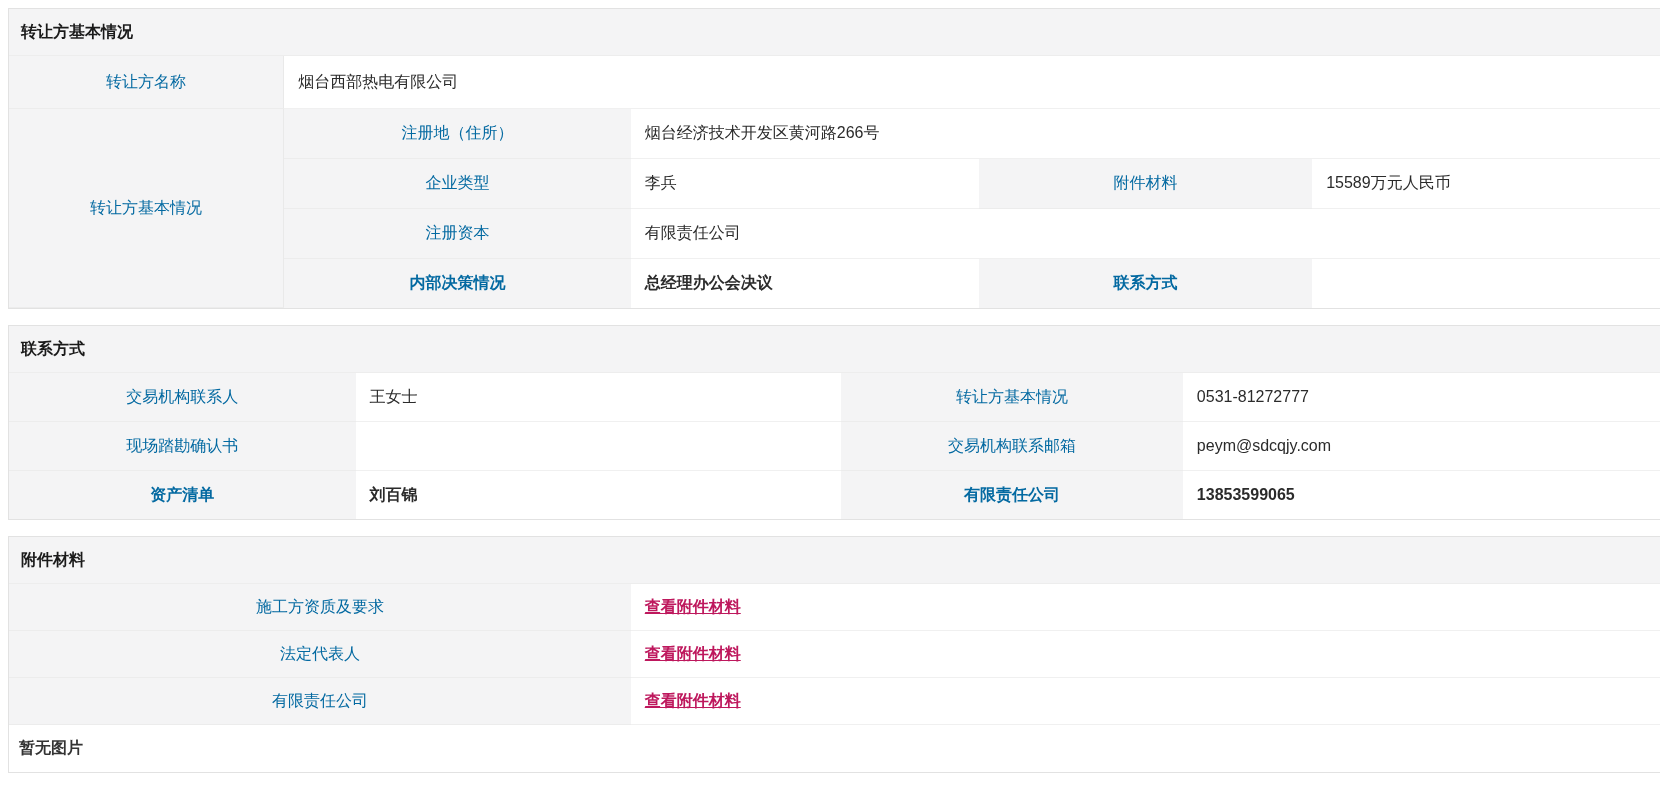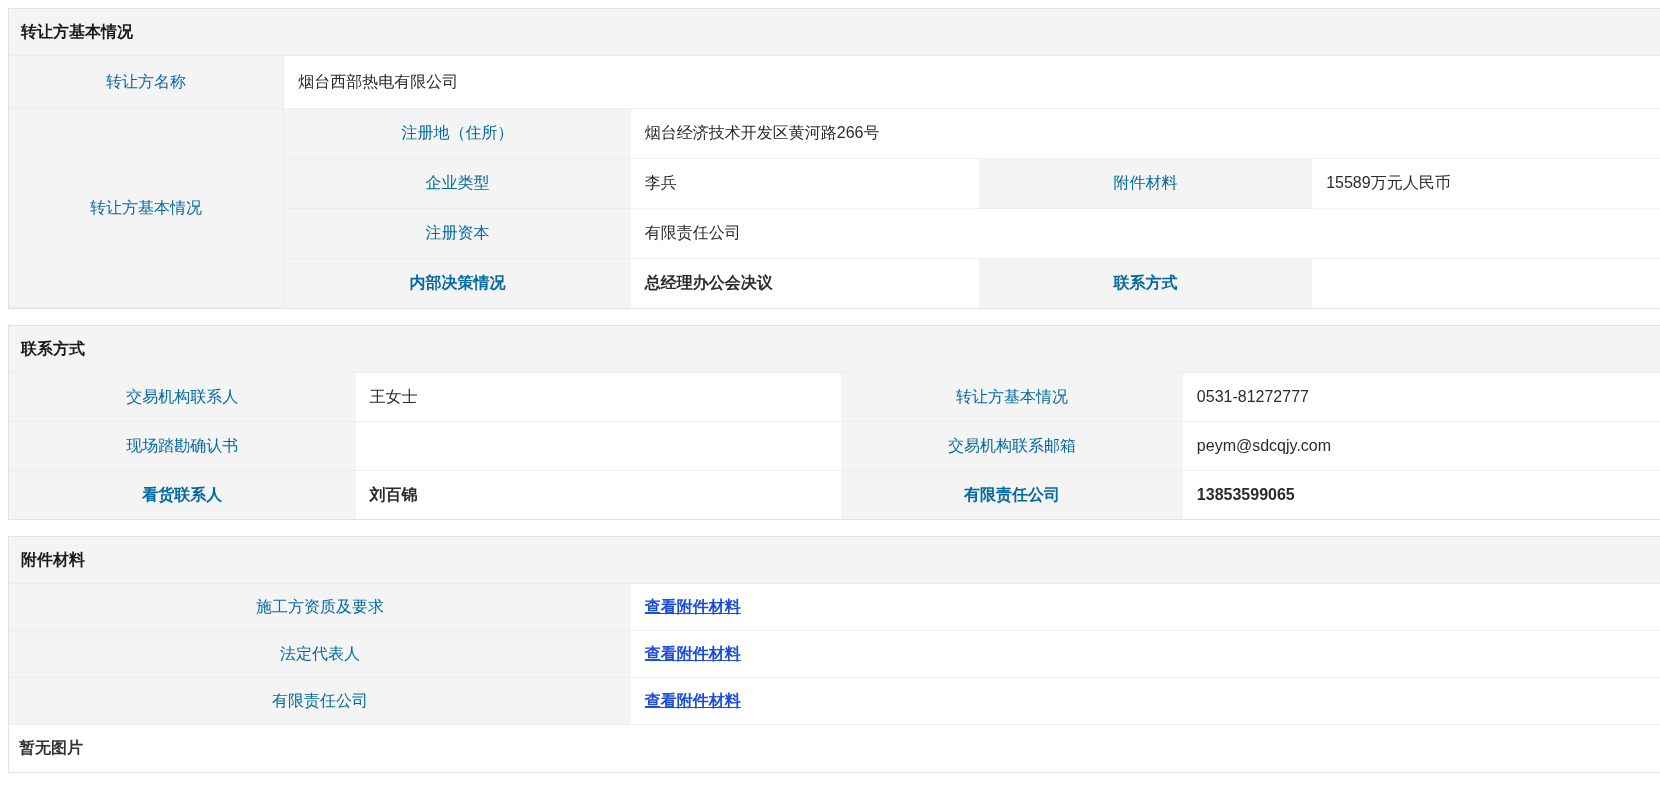--- a/index.html
+++ b/index.html
@@ -45,21 +45,21 @@
     border-bottom: 1px solid #f0f0f0;
   }
   td.sep-r { border-right: 1px solid #e9e9e9; }
   tr.last > td { border-bottom: none; font-weight: bold; }
   tr.h52 > td { height: 52px; }
   tr.h49 > td { height: 49px; }
   tr.h48 > td { height: 48px; }
   tr.h47 > td { height: 47px; }
   tr.h46 > td { height: 46px; }
   a.attach {
-    color: #1d4ed8;
+    color: #be185d;
     font-weight: bold;
     text-decoration: underline;
     cursor: pointer;
   }
   td.noimg {
     background: #ffffff;
     text-align: left;
     padding: 0 10px;
     color: #333333;
   }
@@ -124,21 +124,21 @@
     <td class="lbl">转让方基本情况</td>
     <td class="val">0531-81272777</td>
   </tr>
   <tr class="h48">
     <td class="lbl">现场踏勘确认书</td>
     <td class="val"></td>
     <td class="lbl">交易机构联系邮箱</td>
     <td class="val">peym@sdcqjy.com</td>
   </tr>
   <tr class="h48 last">
-    <td class="lbl">看货联系人</td>
+    <td class="lbl">资产清单</td>
     <td class="val">刘百锦</td>
     <td class="lbl">有限责任公司</td>
     <td class="val">13853599065</td>
   </tr>
 </tbody>
   </table>
 
 <table class="tbl">
   <colgroup>
     <col style="width:37.5%">

